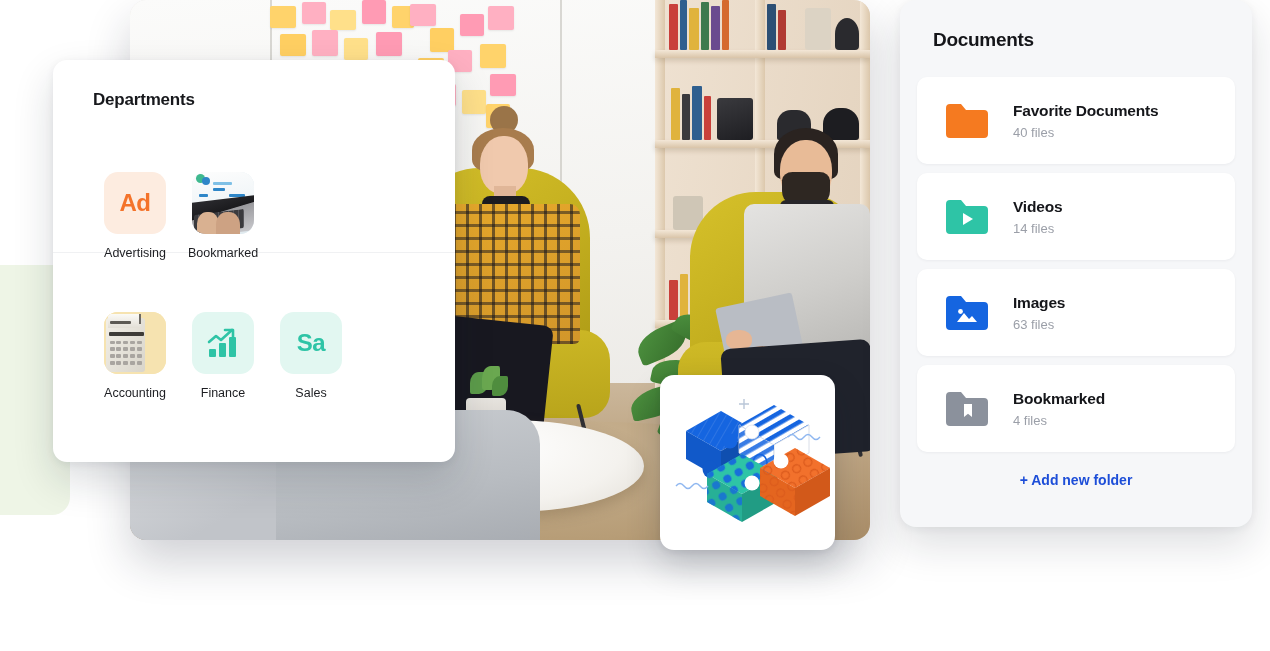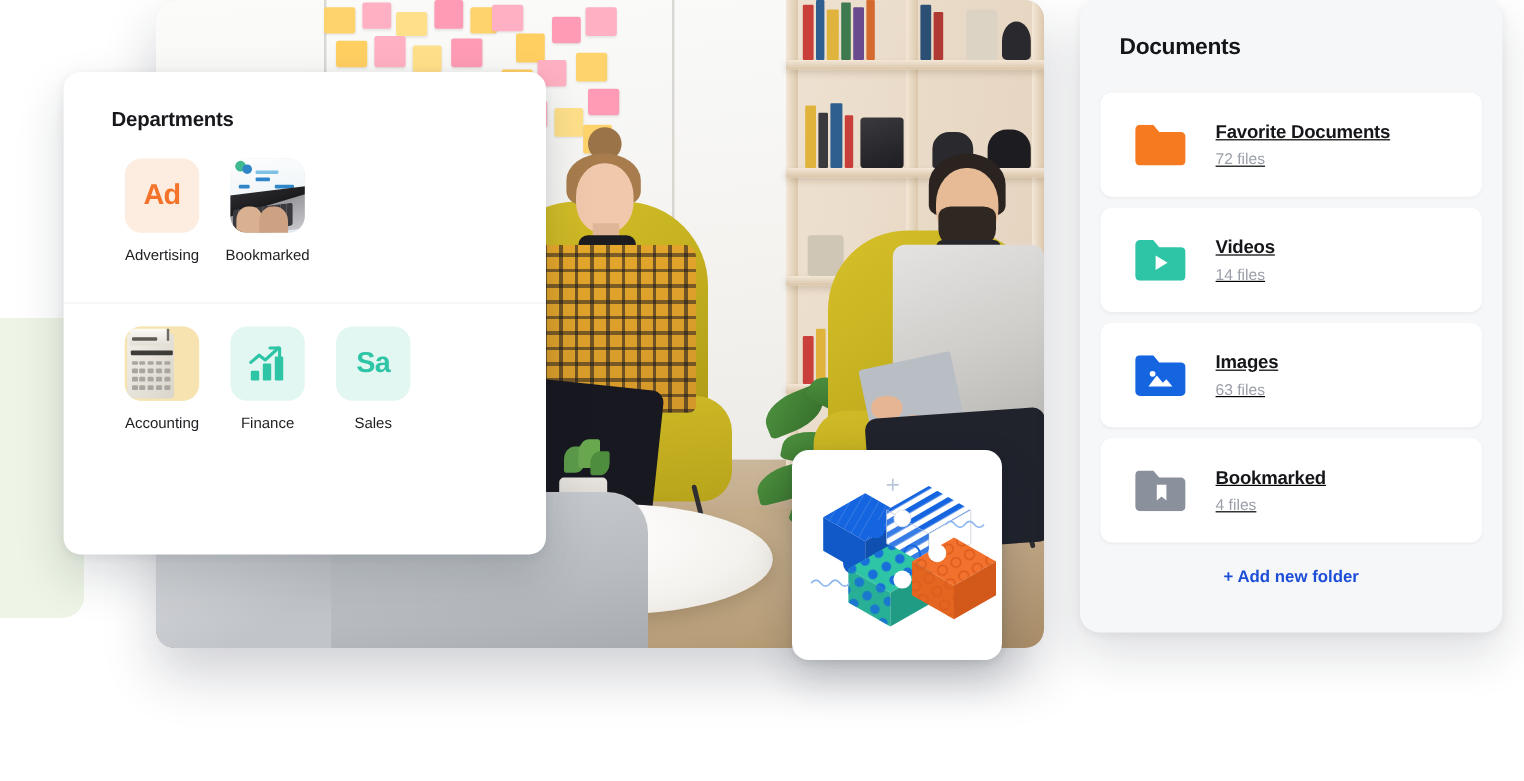--- a/index.html
+++ b/index.html
@@ -193,21 +193,21 @@
   }
   .dept-grid.row1 { top:72px; }
   .dept-grid.row2 { top:212px; }
   .dept-item {
     width:88px; display:flex; flex-direction:column; align-items:center;
     cursor:pointer;
   }
   .dept-tile {
     width:62px; height:62px; border-radius:14px;
     display:flex; align-items:center; justify-content:center;
-    position:relative; overflow:hidden;
+    position:relative; overflow:hidden;margin-top:40px;
   }
   .dept-tile-text { font-size:24px; font-weight:700; letter-spacing:-.5px; }
   .dept-label {
     margin-top:12px; font-size:12.5px; color:#1d1e22; font-weight:400;
     white-space:nowrap;
   }
   .dept-link {
     position:absolute; left:0; top:340px; width:100%;
     text-align:center; font-size:13.5px; font-weight:700; color:#1565e0;
     cursor:pointer;
@@ -280,21 +280,20 @@
   }
   .docs-list {
     position:absolute; left:17px; top:77px; width:318px;
     display:flex; flex-direction:column; gap:9px;
   }
   .doc-row {
     height:87px; background:#ffffff; border-radius:10px;
     display:flex; align-items:center; padding-left:29px;
     box-shadow: 0 1px 3px rgba(20,28,45,0.05);
     cursor:pointer;
-    text-decoration:underline;
   }
   .doc-icon { width:42px; height:34px; position:relative; flex:0 0 auto; }
   .doc-text { margin-left:25px; }
   .doc-name { font-size:15.5px; font-weight:700; color:#15161a; letter-spacing:-.2px; }
   .doc-count { font-size:13px; color:#9b9fa8; margin-top:5px; }
   .docs-add {
     position:absolute; left:0; top:472px; width:100%;
     text-align:center; font-size:14px; font-weight:700; color:#1d4ed8;
     cursor:pointer;
   }
@@ -592,21 +591,21 @@
     <div class="docs-list">
 
       <div class="doc-row">
         <div class="doc-icon">
           <svg width="42" height="34" viewBox="0 0 42 34">
             <path d="M0 4 a4 4 0 0 1 4-4 h11 l5 6 h18 a4 4 0 0 1 4 4 v20 a4 4 0 0 1 -4 4 h-34 a4 4 0 0 1 -4-4 Z" fill="#f57a20"></path>
           </svg>
         </div>
         <div class="doc-text">
           <div class="doc-name">Favorite Documents</div>
-          <div class="doc-count">72 files</div>
+          <div class="doc-count">40 files</div>
         </div>
       </div>
 
       <div class="doc-row">
         <div class="doc-icon">
           <svg width="42" height="34" viewBox="0 0 42 34">
             <path d="M0 4 a4 4 0 0 1 4-4 h11 l5 6 h18 a4 4 0 0 1 4 4 v20 a4 4 0 0 1 -4 4 h-34 a4 4 0 0 1 -4-4 Z" fill="#2ec4a6"></path>
             <polygon points="17,13 27,19 17,25" fill="#ffffff"></polygon>
           </svg>
         </div>

